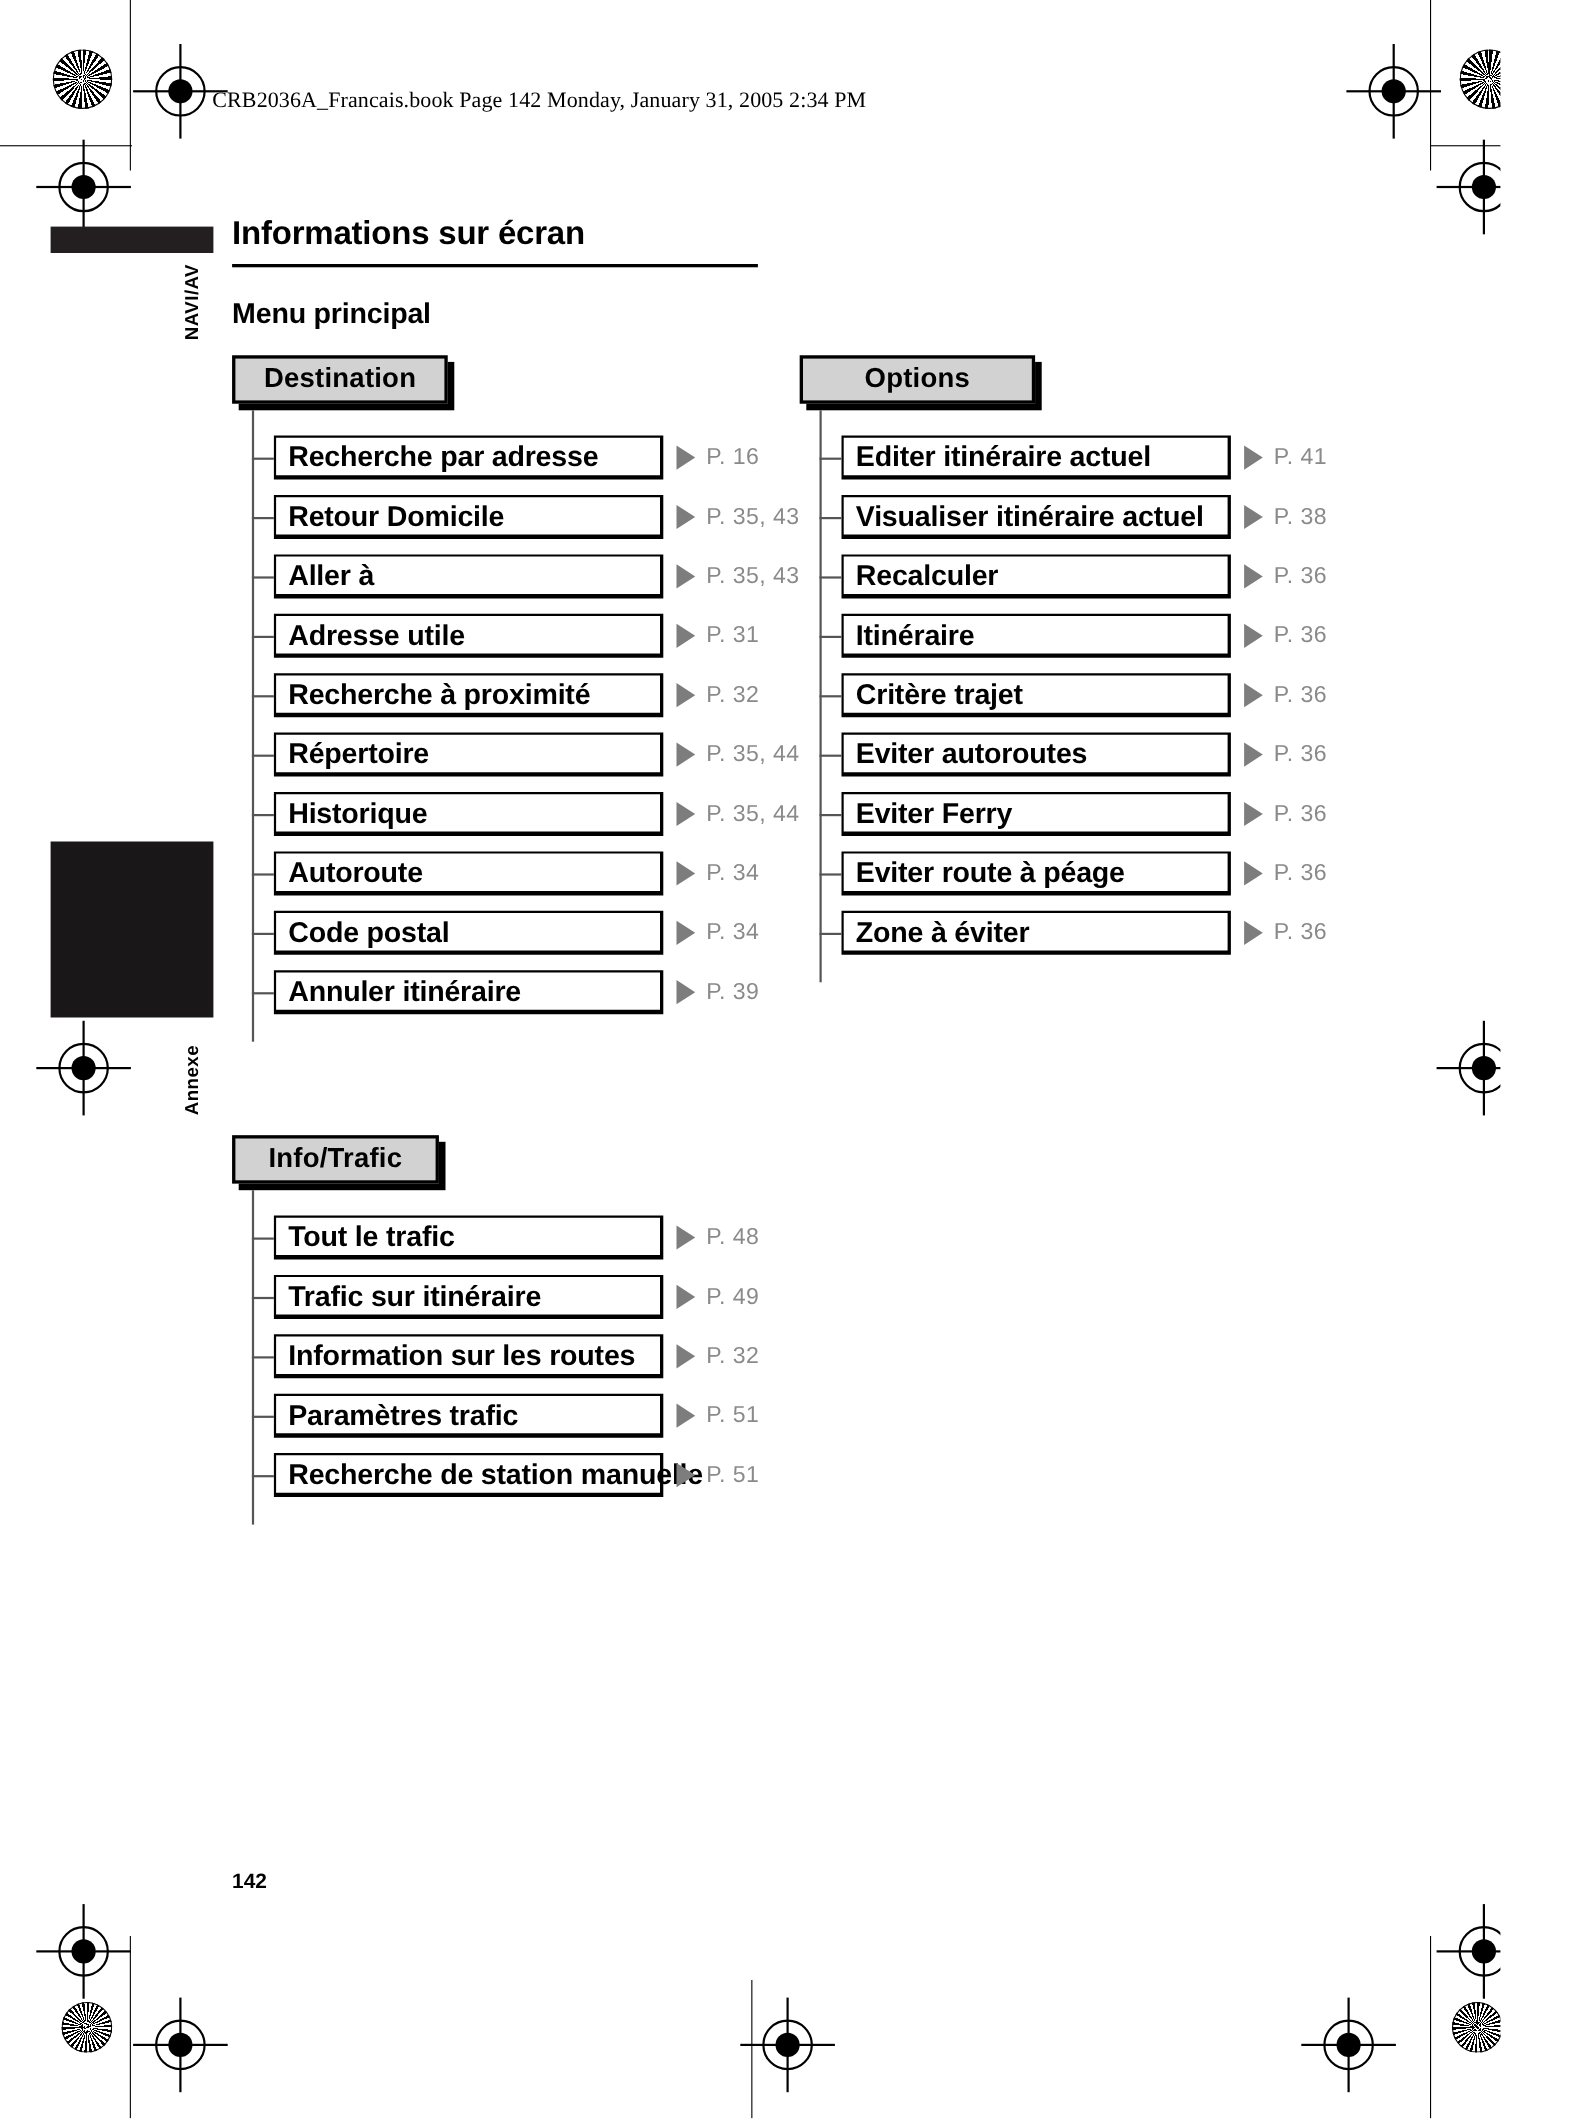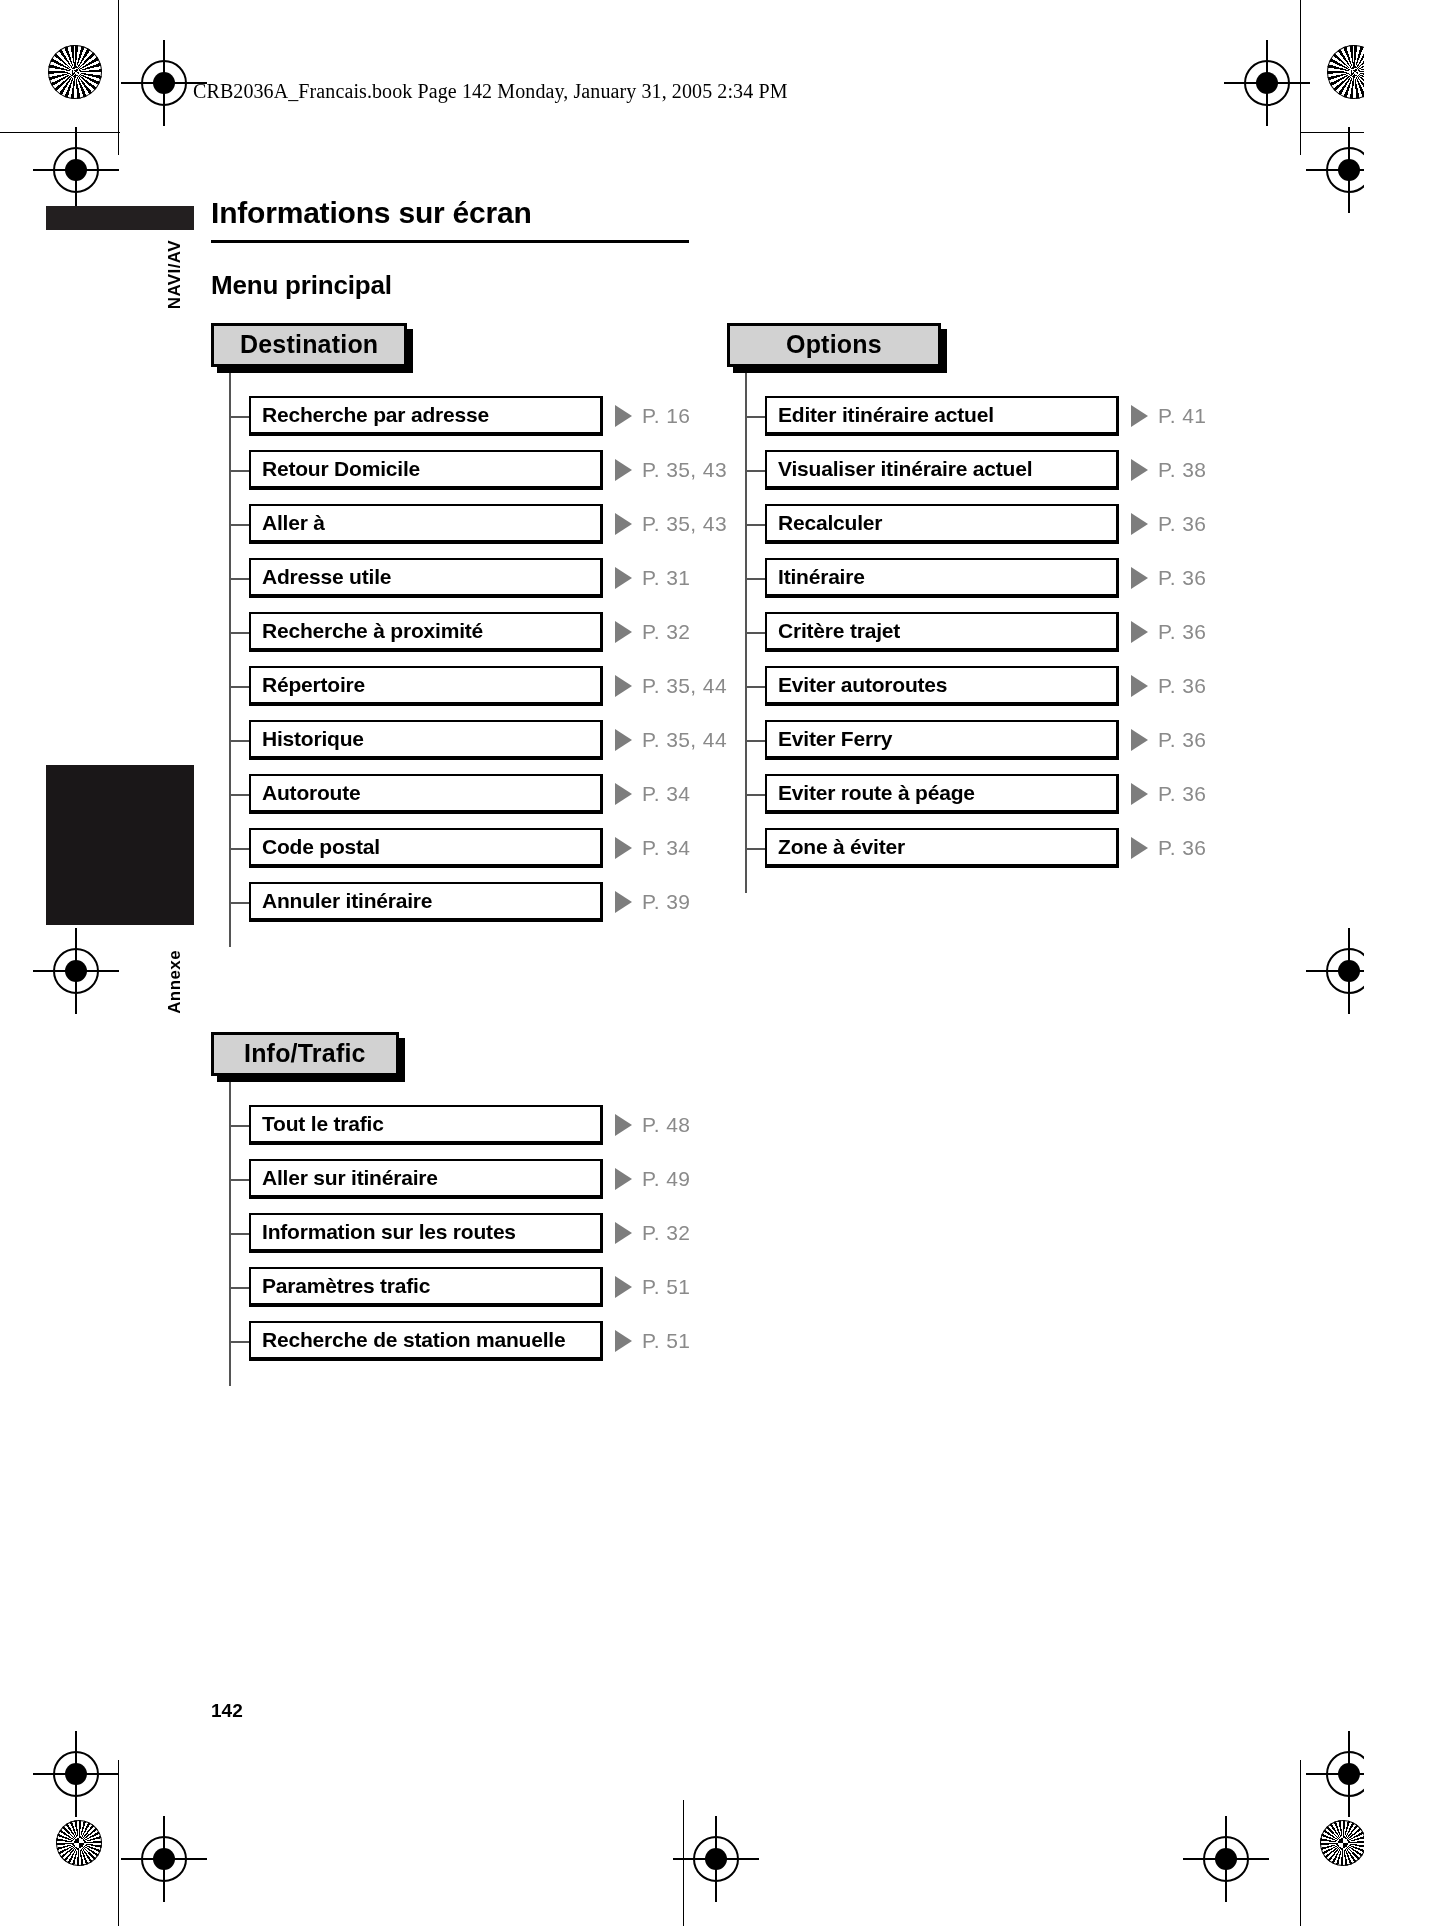--- a/index.html
+++ b/index.html
@@ -180,21 +180,21 @@
     border: 2px solid #000;
     border-right-width: 3px;
     border-bottom-width: 4px;
     box-sizing: border-box;
     background: #fff;
     display: flex;
     align-items: center;
     padding-left: 11px;
   }
   .item-box .label {
-    font-size: 21px;
+    font-size: 26px;
     font-weight: bold;
     letter-spacing: -0.2px;
     white-space: nowrap;
   }
 
   .ref {
     position: absolute;
     top: 0;
     height: 40px;
     display: flex;
@@ -515,21 +515,21 @@
             <span class="label">Tout le trafic</span>
           </div>
           <div class="ref">
             <span class="tri"></span>
             <span class="page-ref">P. 48</span>
           </div>
         </div>
         <div class="item-row">
           <div class="stub"></div>
           <div class="item-box">
-            <span class="label">Aller sur itinéraire</span>
+            <span class="label">Trafic sur itinéraire</span>
           </div>
           <div class="ref">
             <span class="tri"></span>
             <span class="page-ref">P. 49</span>
           </div>
         </div>
         <div class="item-row">
           <div class="stub"></div>
           <div class="item-box">
             <span class="label">Information sur les routes</span>

